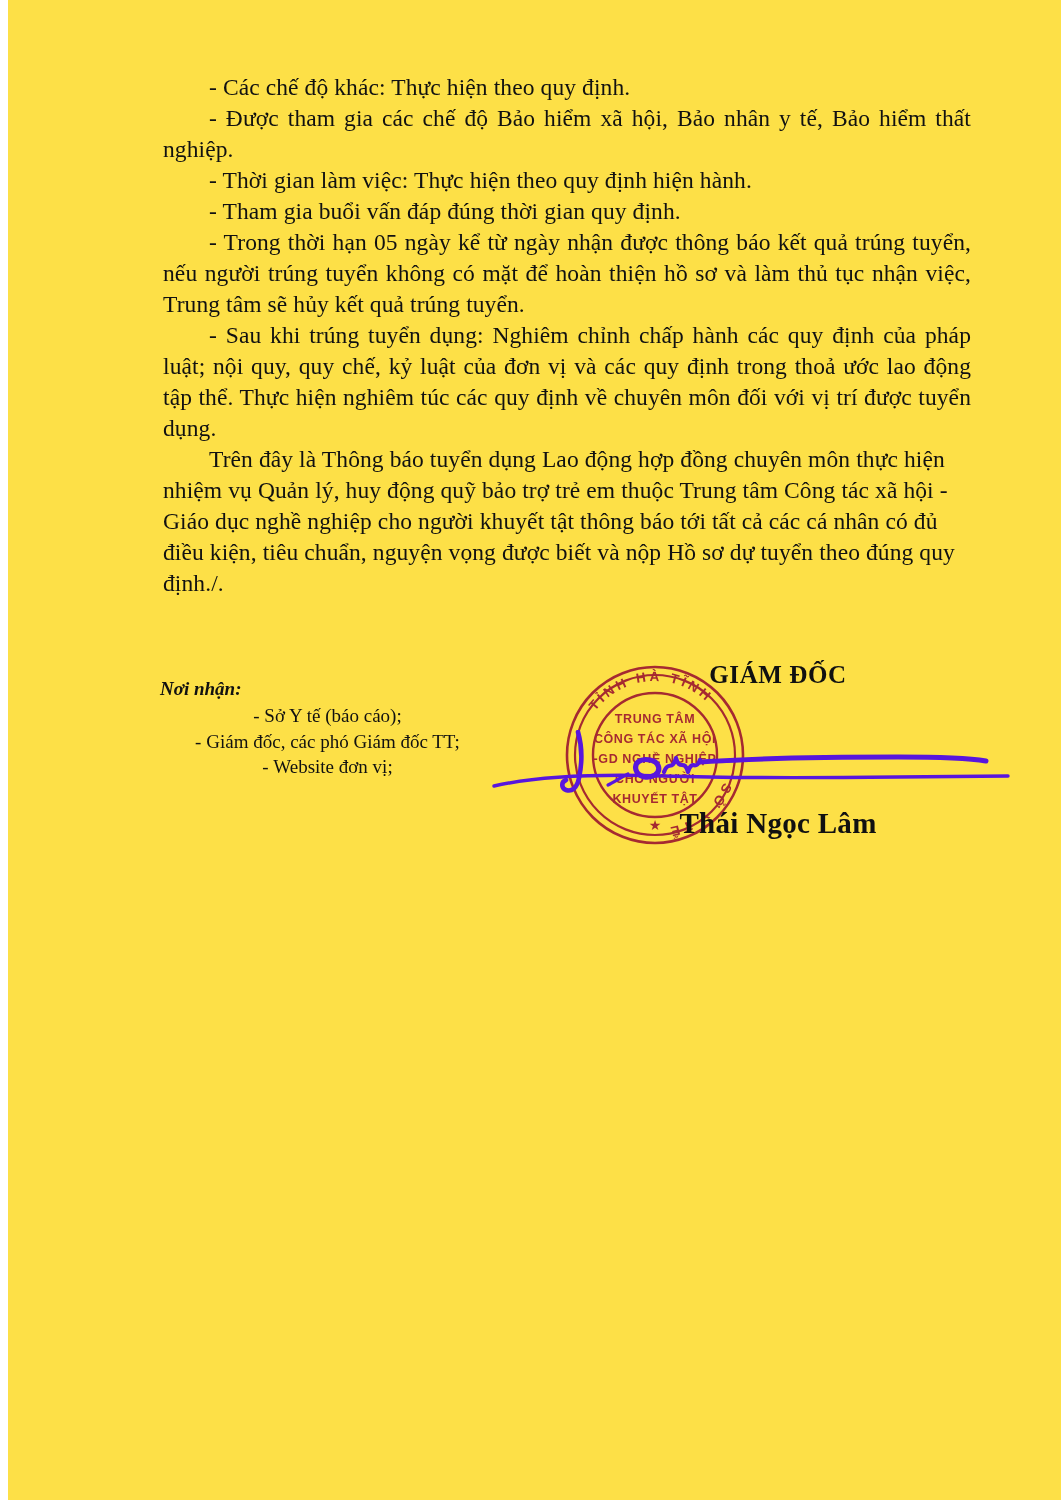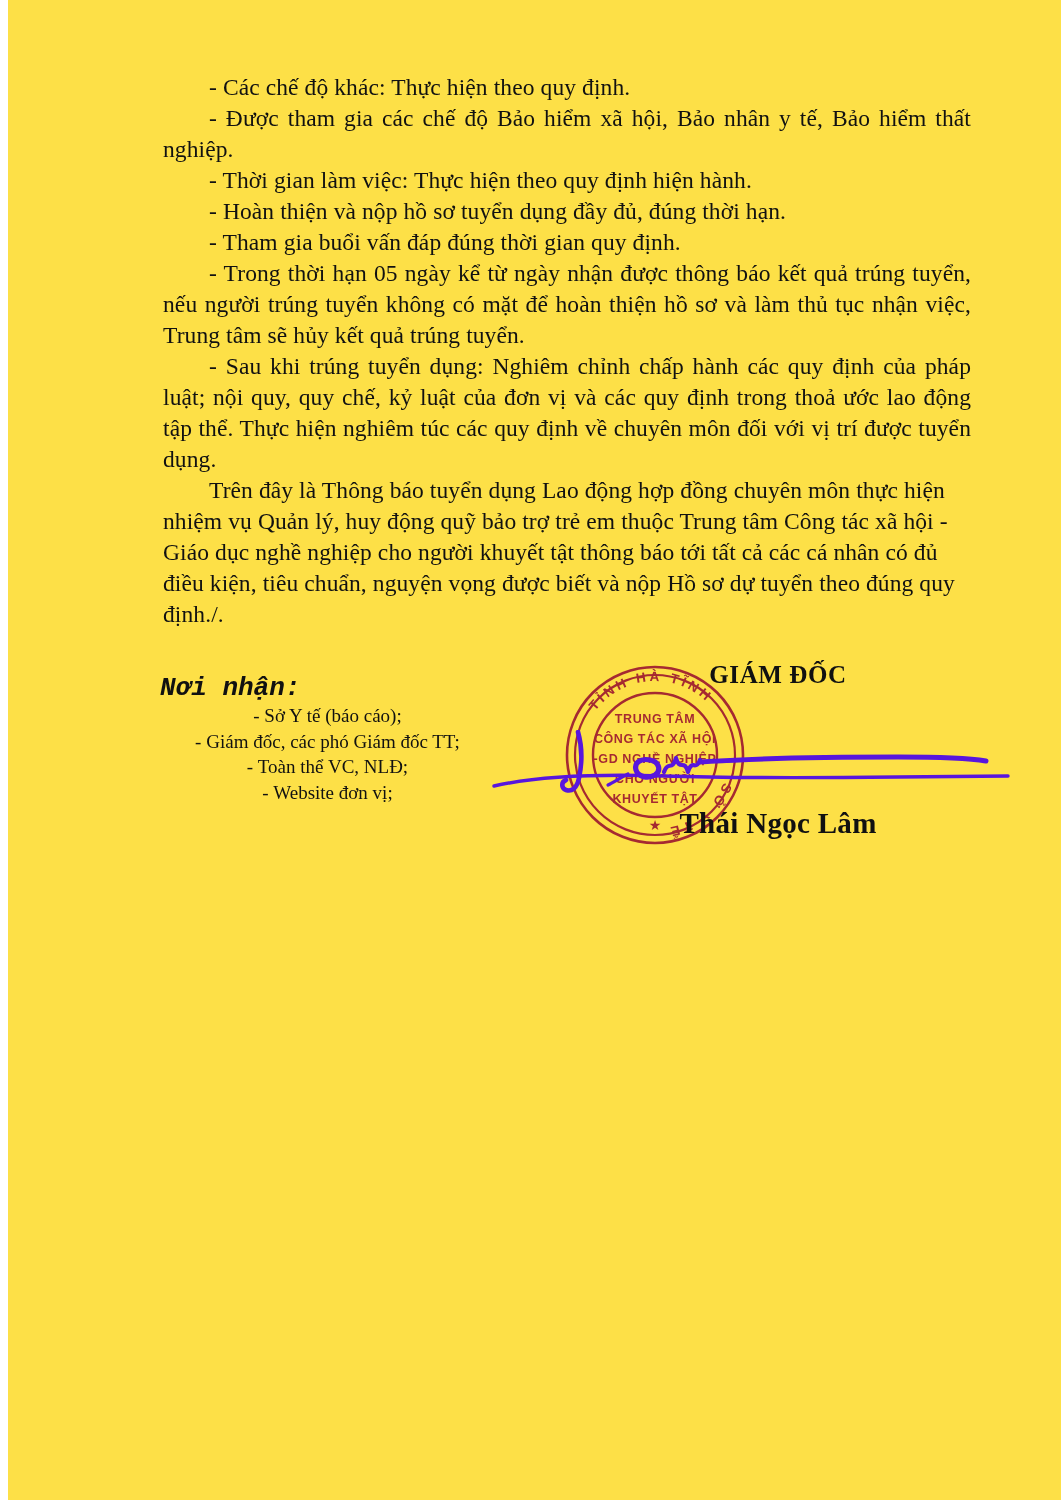--- a/index.html
+++ b/index.html
@@ -38,26 +38,25 @@
   .para .it { font-style: italic; }
 
   
   .recipients {
     position: absolute;
     left: 152px;
     top: 676px;
     width: 330px;
   }
   .recipients-title {
-    font-size: 26px;
+    font-size: 19px;
     font-weight: bold;
     font-style: italic;
     line-height: 25px;
     margin: 0 0 2px 0;
-    font-family: Liberation Mono, monospace;
   }
   .recipient-item {
     font-size: 19px;
     line-height: 25.5px;
     margin: 0;
     white-space: nowrap;
     text-align: center;
   }
   .recipient-item .dash {
     display: inline-block;
@@ -124,39 +123,37 @@
 
   <div class="body-block">
 
     <p class="para">- Các chế độ khác: Thực hiện theo quy định.</p>
 
     <p class="para">- Được tham gia các chế độ Bảo hiểm xã hội, Bảo nhân y tế, Bảo hiểm thất nghiệp.</p>
 
     <p class="para">- Thời gian làm việc: Thực hiện theo quy định hiện hành.</p>
 
 
-    <p class="para">- Hoàn thiện và nộp hồ sơ tuyển dụng đầy đủ, đúng thời hạn.</p>
 
     <p class="para">- Tham gia buổi vấn đáp đúng thời gian quy định.</p>
 
     <p class="para">- Trong thời hạn 05 ngày kể từ ngày nhận được thông báo kết quả trúng tuyển, nếu người trúng tuyển không có mặt để hoàn thiện hồ sơ và làm thủ tục nhận việc, Trung tâm sẽ hủy kết quả trúng tuyển.</p>
 
     <p class="para">- Sau khi trúng tuyển dụng: Nghiêm chỉnh chấp hành các quy định của pháp luật; nội quy, quy chế, kỷ luật của đơn vị và các quy định trong thoả ước lao động tập thể. Thực hiện nghiêm túc các quy định về chuyên môn đối với vị trí được tuyển dụng.</p>
 
     <p class="para last-left">Trên đây là Thông báo tuyển dụng Lao động hợp đồng chuyên môn thực hiện nhiệm vụ Quản lý, huy động quỹ bảo trợ trẻ em thuộc Trung tâm Công tác xã hội - Giáo dục nghề nghiệp cho người khuyết tật thông báo tới tất cả các cá nhân có đủ điều kiện, tiêu chuẩn, nguyện vọng được biết và nộp Hồ sơ dự tuyển theo đúng quy định./.</p>
   </div>
 
   <div class="recipients">
     <p class="recipients-title">Nơi nhận:</p>
 
     <p class="recipient-item"><span class="dash">-</span><span>Sở Y tế (báo cáo);</span></p>
 
     <p class="recipient-item"><span class="dash">-</span><span>Giám đốc, các phó Giám đốc TT;</span></p>
 
-    <p class="recipient-item"><span class="dash">-</span><span>Toàn thể VC, NLĐ;</span></p>
 
     <p class="recipient-item"><span class="dash">-</span><span>Website đơn vị;</span></p>
 
   </div>
 
   <div class="sign-block">
     <p class="sign-title">GIÁM ĐỐC</p>
   </div>
 
   <div class="seal">

